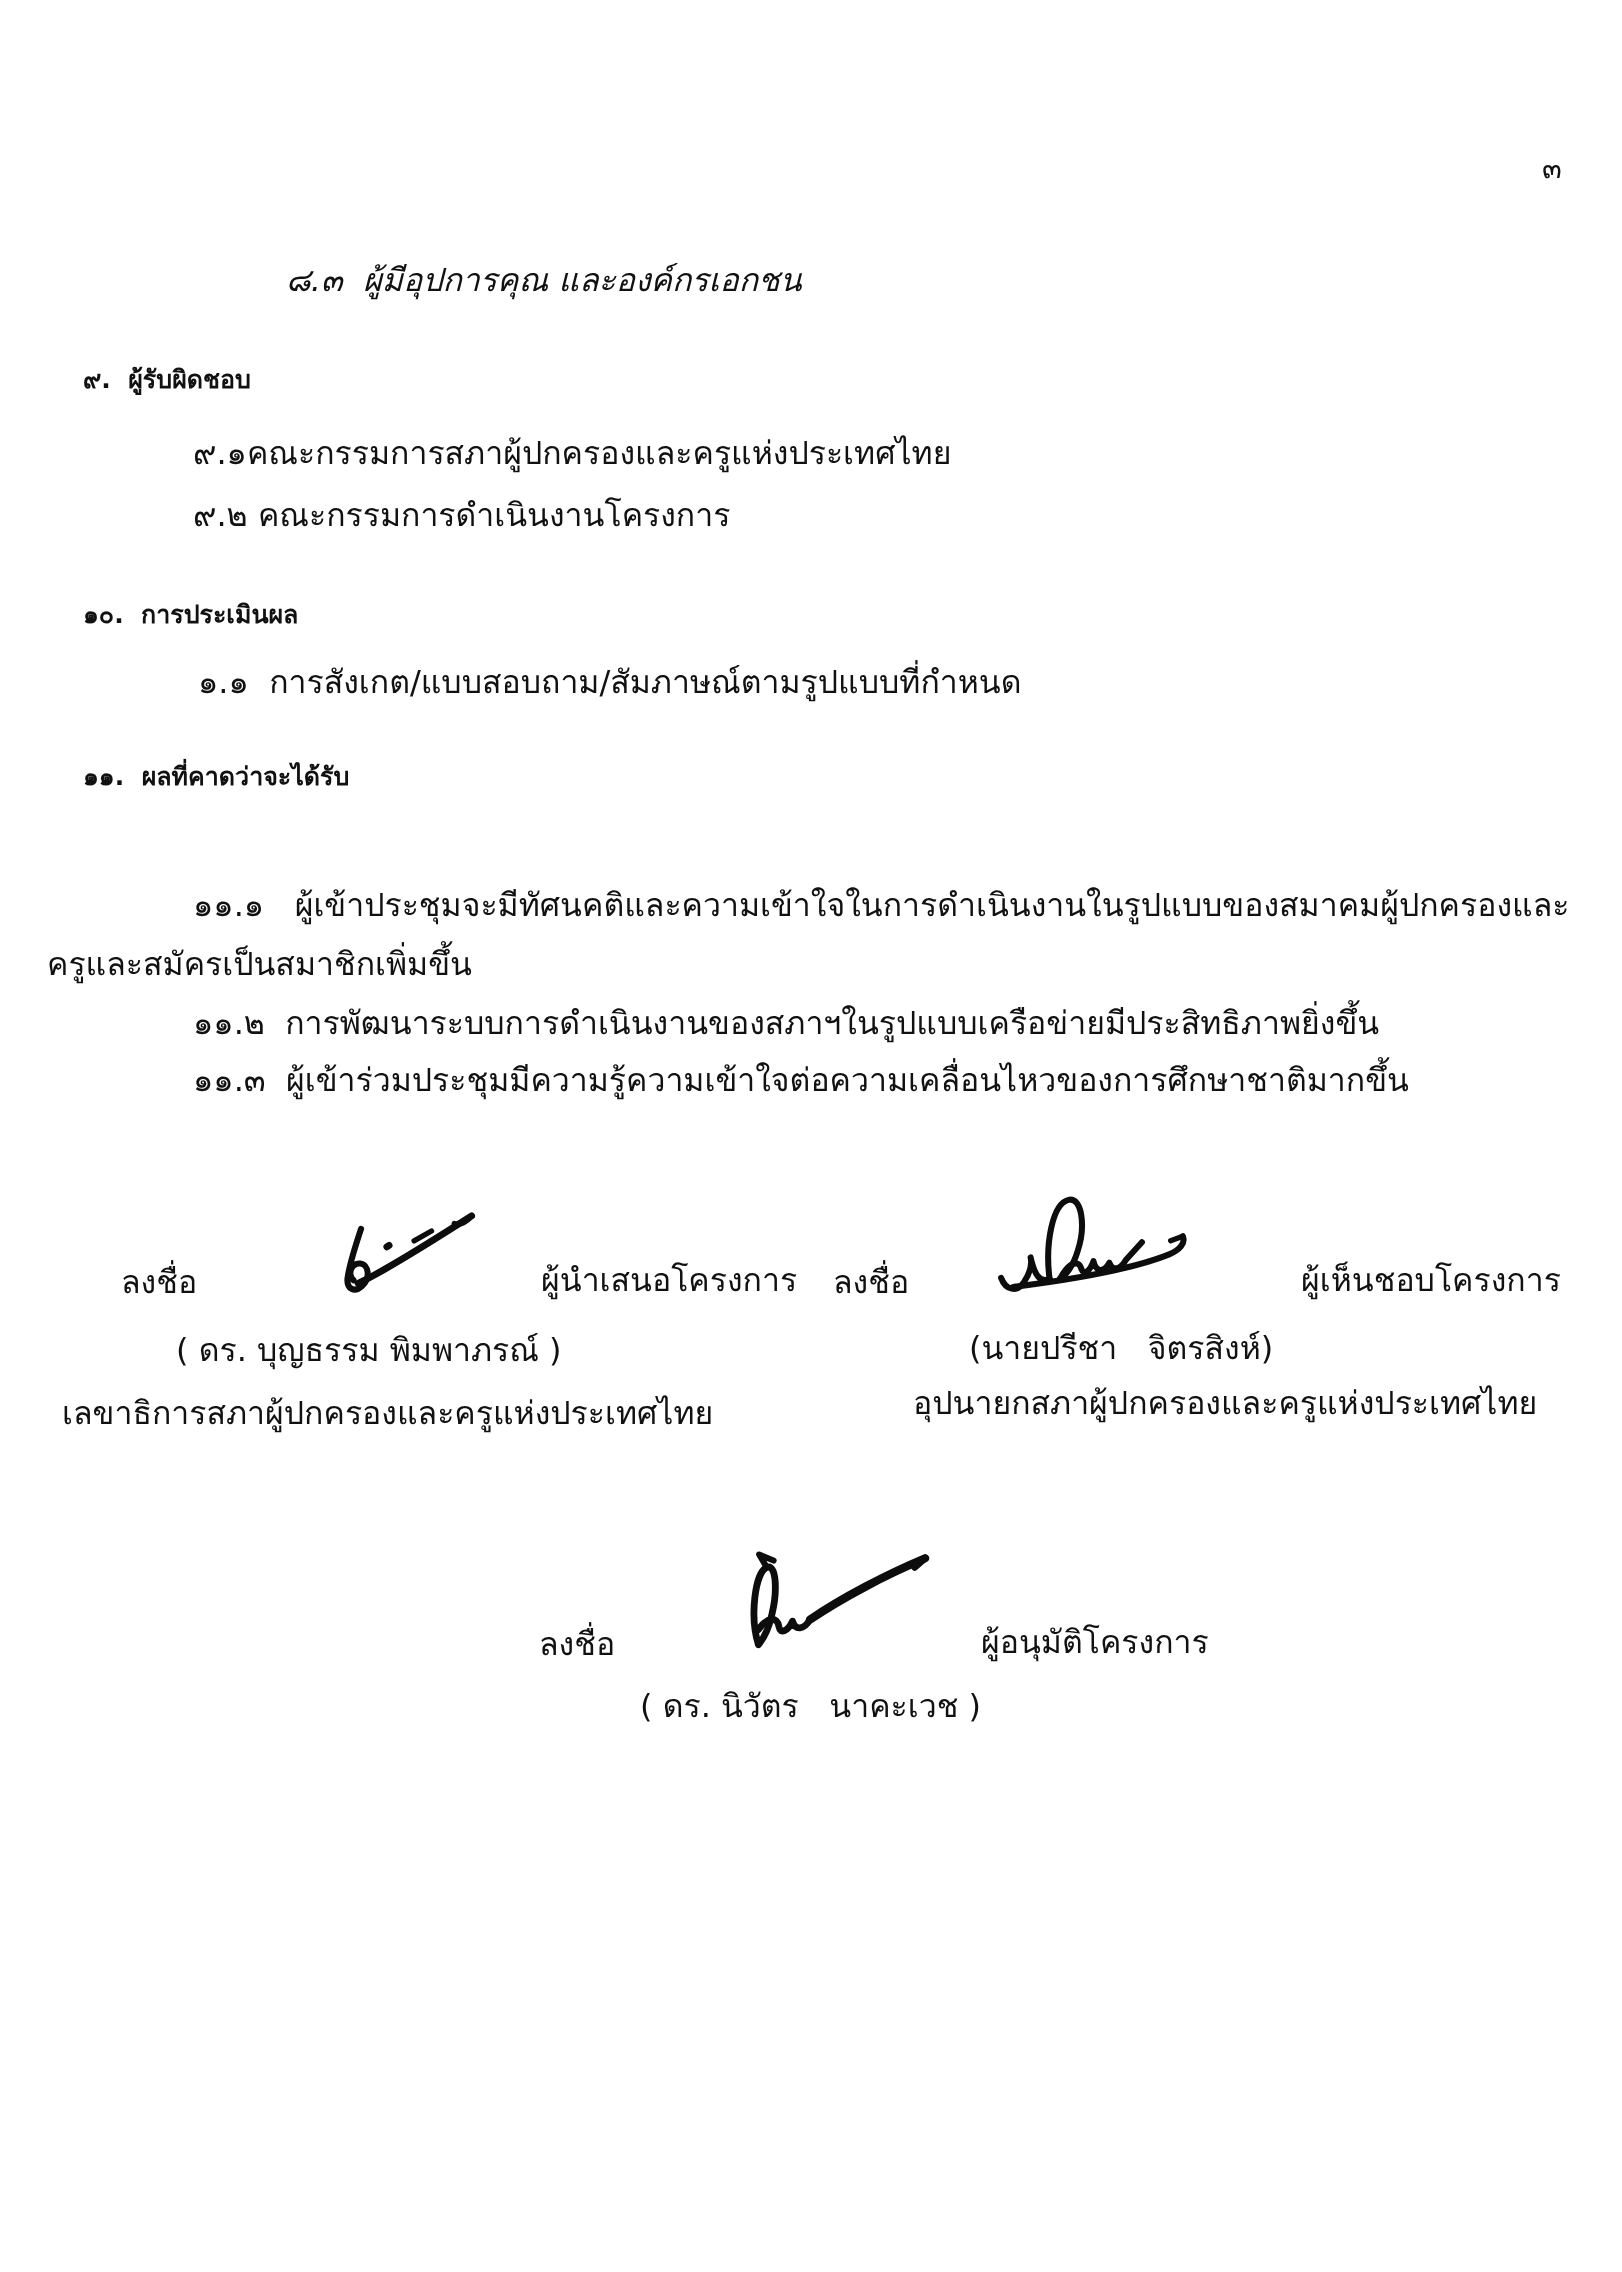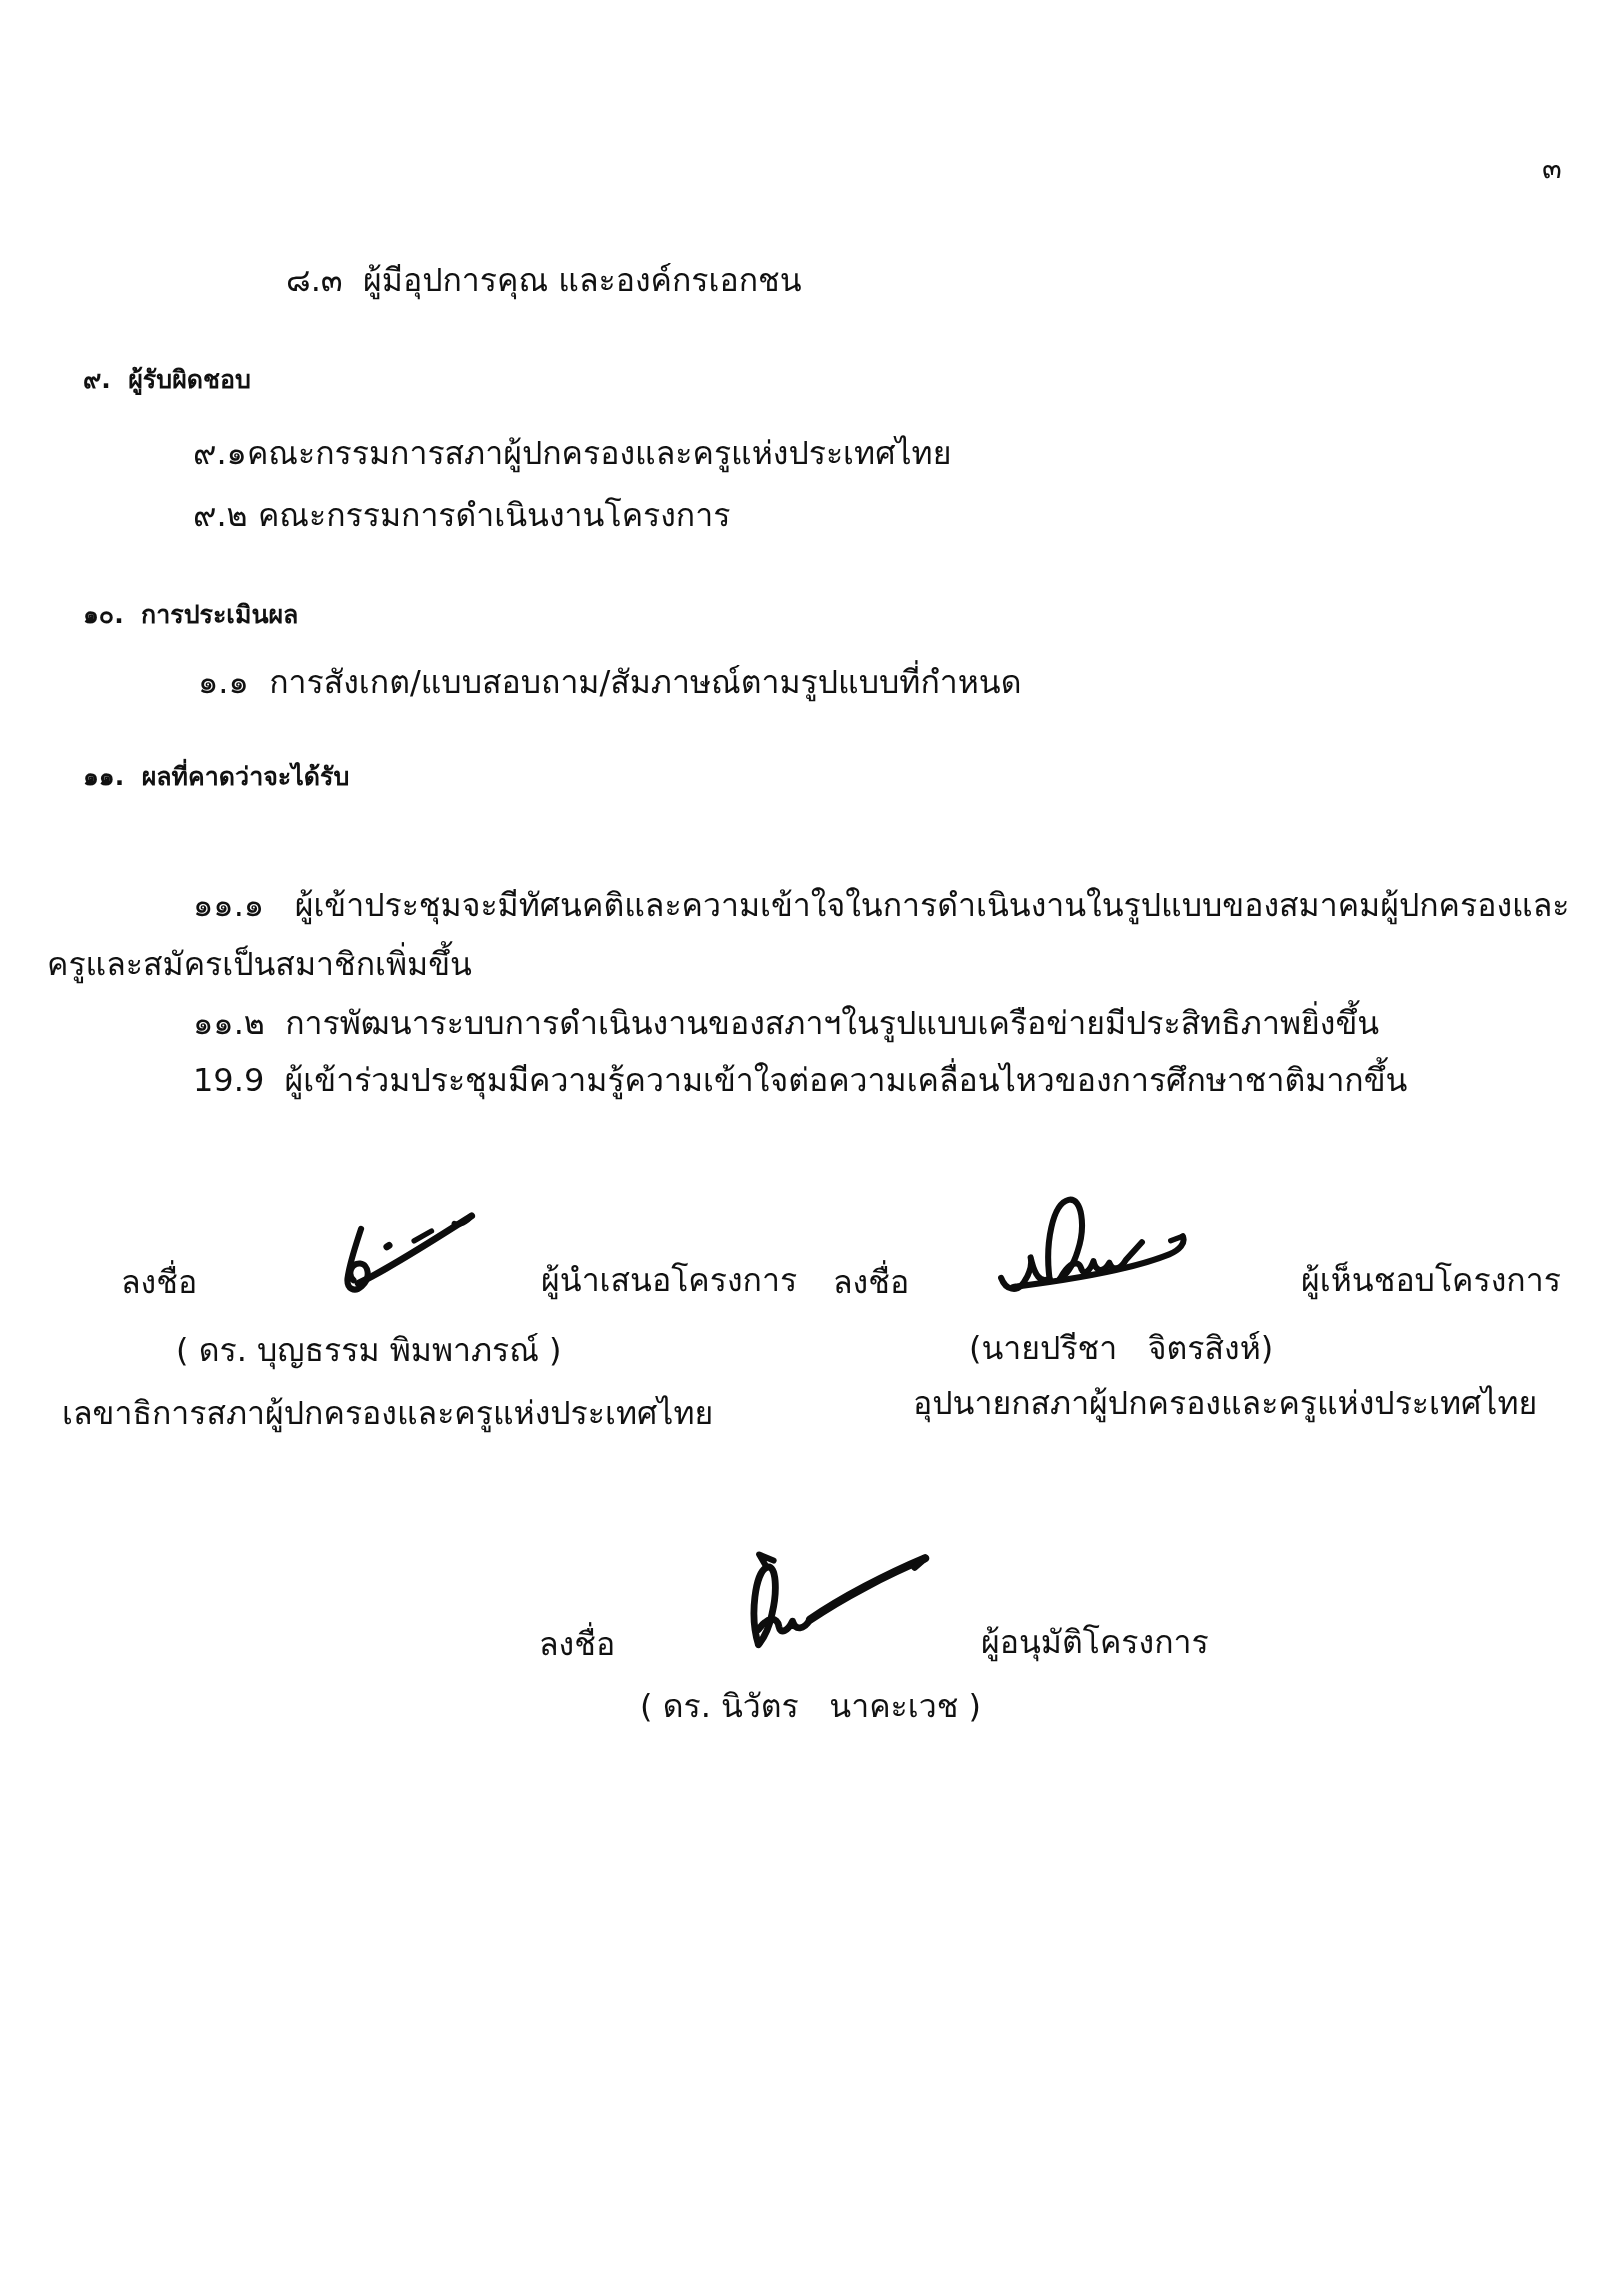--- a/index.html
+++ b/index.html
@@ -42,42 +42,42 @@
     stroke-linejoin: round;
   }
 </style>
 </head>
 <body>
 
 <div class="page">
 
   <div class="pagenum" style="left:1542px; top:145px;">๓</div>
 
-  <div class="line" style="left:286px; top:257px;">๘.๓  ผู้มีอุปการคุณ และองค์กรเอกชน</div>
+  <div class="line" style="left:286px; top:257px;font-style:italic;">๘.๓  ผู้มีอุปการคุณ และองค์กรเอกชน</div>
 
   <div class="line heading" style="left:83px; top:362px;">๙.  ผู้รับผิดชอบ</div>
 
   <div class="line" style="left:193px; top:430px;">๙.๑คณะกรรมการสภาผู้ปกครองและครูแห่งประเทศไทย</div>
 
   <div class="line" style="left:193px; top:492px;">๙.๒ คณะกรรมการดำเนินงานโครงการ</div>
 
   <div class="line heading" style="left:83px; top:597px;">๑๐.  การประเมินผล</div>
 
   <div class="line" style="left:198px; top:659px;">๑.๑  การสังเกต/แบบสอบถาม/สัมภาษณ์ตามรูปแบบที่กำหนด</div>
 
   <div class="line heading" style="left:83px; top:759px;">๑๑.  ผลที่คาดว่าจะได้รับ</div>
 
 
   <div class="line" style="left:193px; top:882px;">๑๑.๑   ผู้เข้าประชุมจะมีทัศนคติและความเข้าใจในการดำเนินงานในรูปแบบของสมาคมผู้ปกครองและ</div>
 
   <div class="line" style="left:47px; top:941px;">ครูและสมัครเป็นสมาชิกเพิ่มขึ้น</div>
 
   <div class="line" style="left:193px; top:1000px;">๑๑.๒  การพัฒนาระบบการดำเนินงานของสภาฯในรูปแบบเครือข่ายมีประสิทธิภาพยิ่งขึ้น</div>
 
-  <div class="line" style="left:193px; top:1057px;">19.9  ผู้เข้าร่วมประชุมมีความรู้ความเข้าใจต่อความเคลื่อนไหวของการศึกษาชาติมากขึ้น</div>
+  <div class="line" style="left:193px; top:1057px;">๑๑.๓  ผู้เข้าร่วมประชุมมีความรู้ความเข้าใจต่อความเคลื่อนไหวของการศึกษาชาติมากขึ้น</div>
 
   <div class="line" style="left:121px; top:1259px;">ลงชื่อ</div>
 
   <svg class="sig-svg" style="left:314px; top:1200px;" width="182" height="106" viewBox="0 0 240 140">
     <path d="M62,38 C54,62 46,88 44,104 C43,117 53,123 63,114 C75,103 72,85 61,84 C50,83 43,97 52,106" stroke-width="8"></path>
     <path d="M58,110 C96,93 162,50 208,21" stroke-width="9"></path>
     <path d="M208,21 C201,30 192,34 185,31" stroke-width="7"></path>
     <path d="M132,54 L155,41" stroke-width="7"></path>
     <path d="M96,62 L99,60" stroke-width="9"></path>
   </svg>

